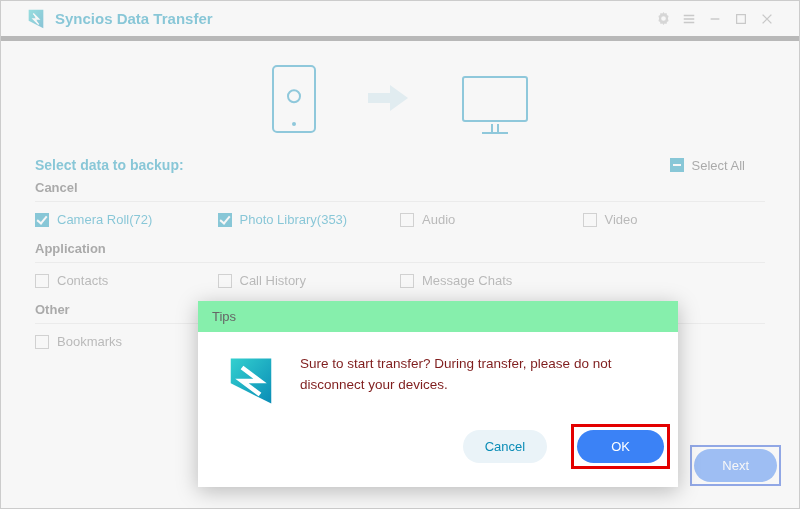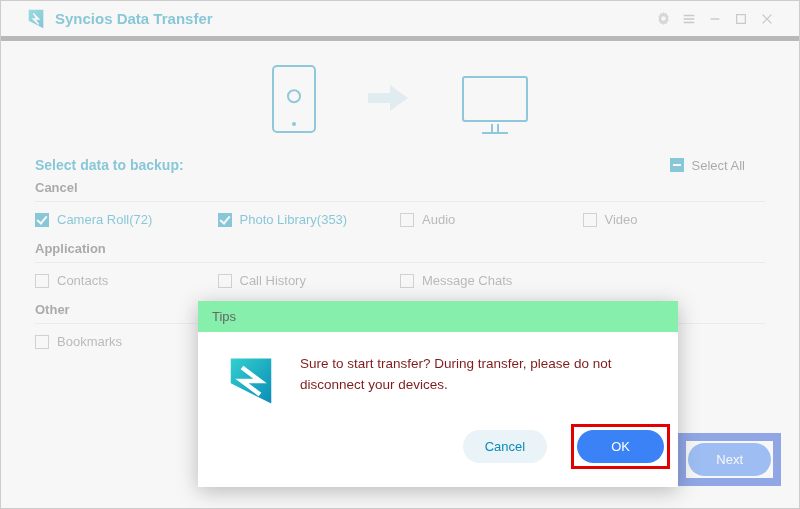--- a/index.html
+++ b/index.html
@@ -27,21 +27,21 @@
 .section-label { color:#555; font-weight:bold; font-size:13px; margin:6px 0 10px; border-bottom:1px solid #e4e4e4; padding-bottom:6px; }
 .row { display:flex; margin-bottom:14px; }
 .col { width: 25%; display:flex; align-items:center; gap:8px; }
 .cb { width:14px; height:14px; border:1px solid #aaa; display:inline-block; position:relative; flex-shrink:0; }
 .cb.checked { background:#0b94b9; border-color:#0b94b9; }
 .cb.checked::after { content:""; position:absolute; left:3px; top:0px; width:4px; height:8px; border:solid #fff; border-width:0 2px 2px 0; transform:rotate(40deg); }
 .item-label { color:#777; }
 .item-label.sel { color:#0b94b9; }
 .btn-primary { background:#3b82f6; color:#fff; border:none; border-radius:18px; padding:9px 28px; font-size:13px; cursor:pointer; }
 .btn-secondary { background:#eaf3f8; color:#0a8cb6; border:none; border-radius:18px; padding:9px 22px; font-size:13px; cursor:pointer; }
-.next-wrap { position:absolute; right:18px; bottom:22px; padding:2px; border:8px solid #1d4ed8; }
+.next-wrap { position:absolute; right:18px; bottom:22px; padding:2px; border:2px solid #1d4ed8; }
 .overlay { position:absolute; inset:0; background:rgba(240,240,240,0.55); }
 .dialog { position:absolute; left:197px; top:300px; width:480px; background:#fff; box-shadow:0 4px 20px rgba(0,0,0,0.25); }
 .dialog-head { background:#86efac; padding:8px 14px; color:#666; font-size:13px; }
 .dialog-body { padding:22px 26px 16px; display:flex; gap:22px; }
 .dialog-logo { width:54px; height:54px; flex-shrink:0; }
 .dialog-msg { color:#7f1d1d; font-size:13.5px; line-height:1.55; }
 .dialog-foot { display:flex; justify-content:flex-end; gap:24px; padding:0 8px 18px; align-items:center; }
 .ok-wrap { padding:3px; border:3px solid #e30000; }
 </style>
 </head>

